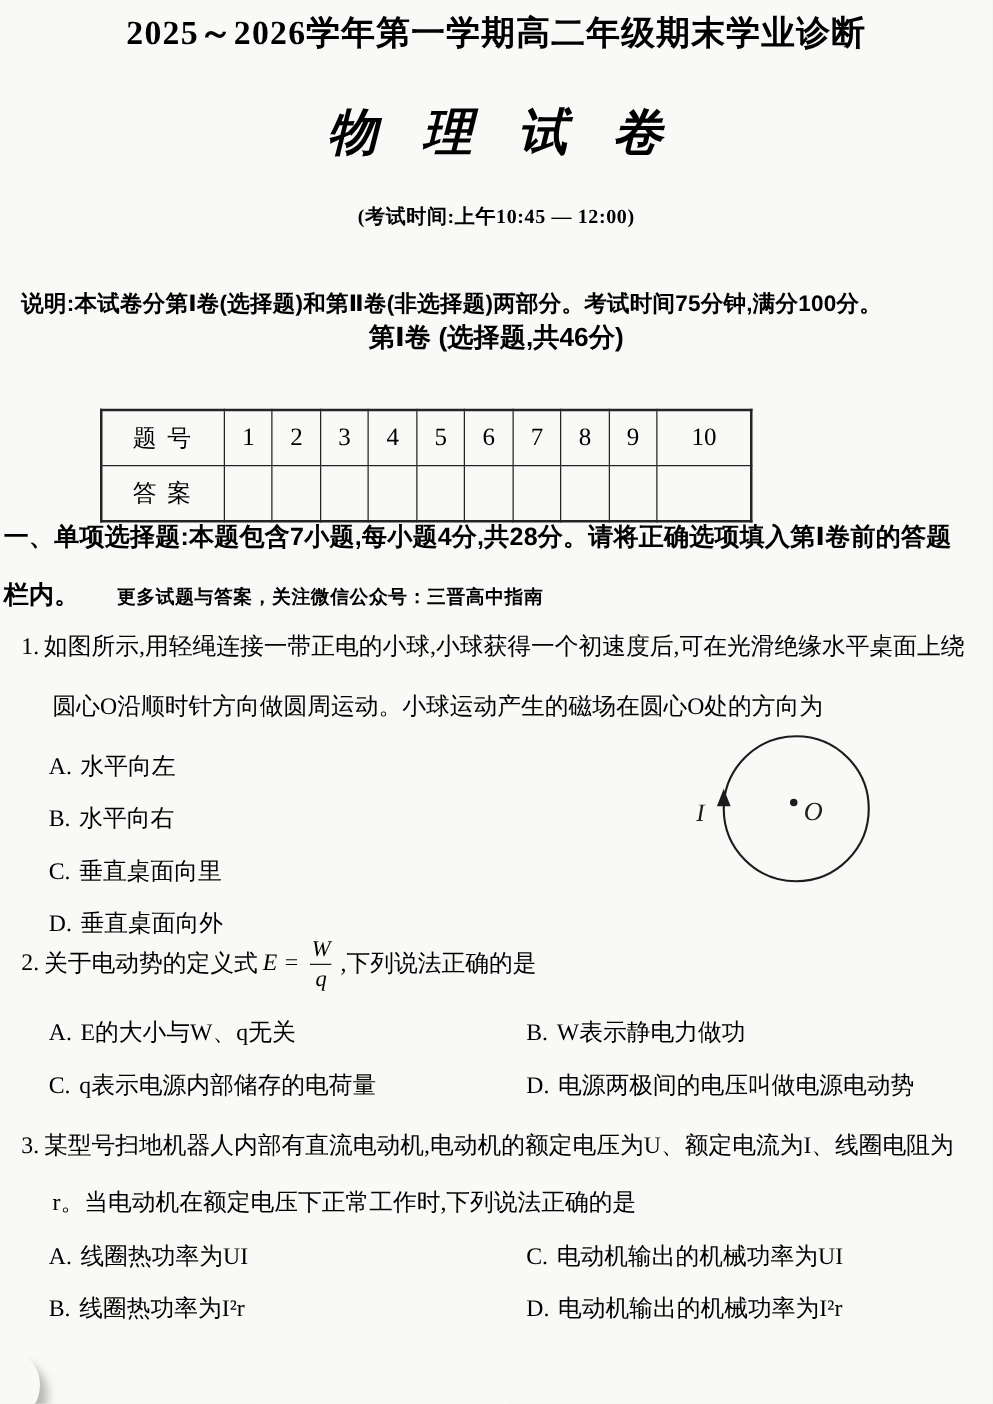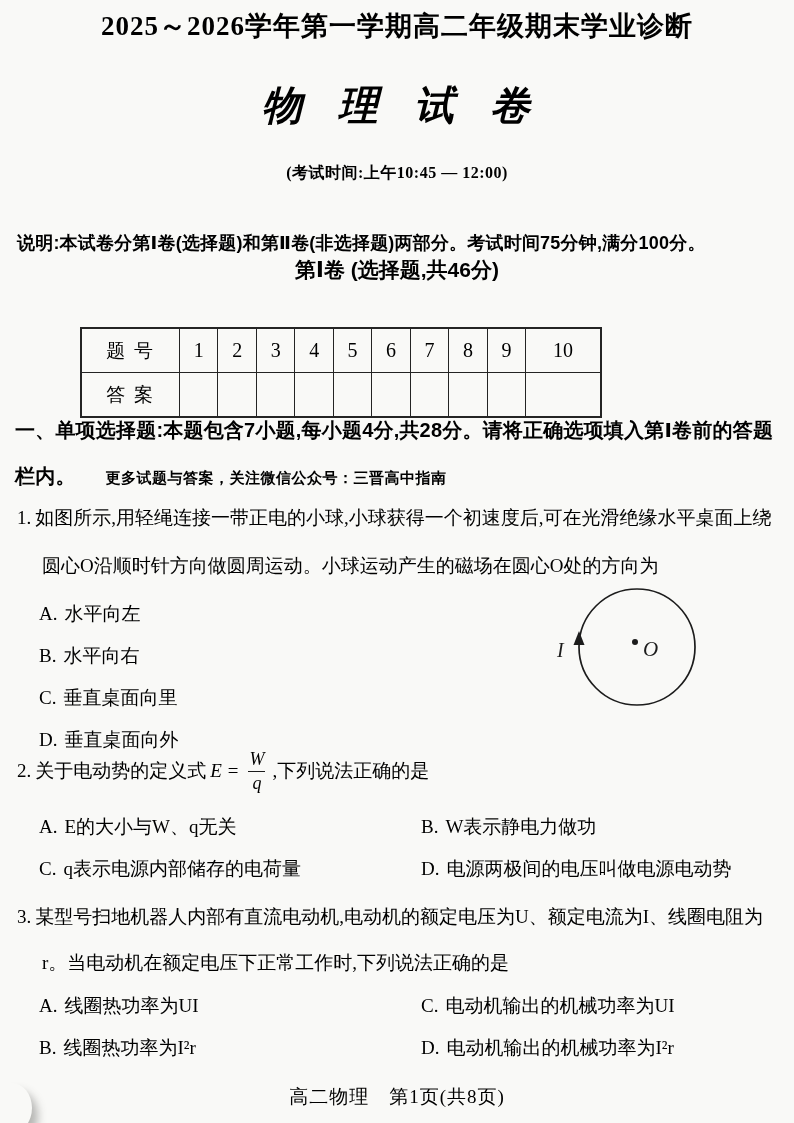--- a/index.html
+++ b/index.html
@@ -55,21 +55,21 @@
   }
   table.ans-table td{
     border:1.5px solid #242424;
     height:43px;text-align:center;vertical-align:middle;
     padding:0;
   }
   table.ans-table{border:2.5px solid #242424;}
   td.rowhdr{width:97px;font-size:19px;letter-spacing:2px;}
 
   .section-heading{
-    top:407px;left:15px;width:766px;
+    top:407px;left:3px;width:766px;
     font-family:"Liberation Sans","DejaVu Sans",sans-serif;
     font-size:20px;font-weight:700;
     line-height:46px;letter-spacing:0.2px;
   }
   .watermark{
     font-size:15px;font-weight:700;
     margin-left:30px;letter-spacing:0.5px;
   }
 
   .question{left:17px;width:766px;font-size:19px;}
@@ -201,15 +201,14 @@
   <div class="abs question q3">
     <div class="q-stem"><span class="q-num">3.</span><span>某型号扫地机器人内部有直流电动机,电动机的额定电压为U、额定电流为I、线圈电阻为r。当电动机在额定电压下正常工作时,下列说法正确的是</span></div>
     <div class="opts-2col">
       <div class="opt"><span class="opt-label">A.</span><span>线圈热功率为UI</span></div>
       <div class="opt"><span class="opt-label">C.</span><span>电动机输出的机械功率为UI</span></div>
       <div class="opt"><span class="opt-label">B.</span><span>线圈热功率为I²r</span></div>
       <div class="opt"><span class="opt-label">D.</span><span>电动机输出的机械功率为I²r</span></div>
     </div>
   </div>
 
-  <div class="abs center page-footer">高二物理　第1页(共8页)</div>
 
 </div>
 
 </body></html>

